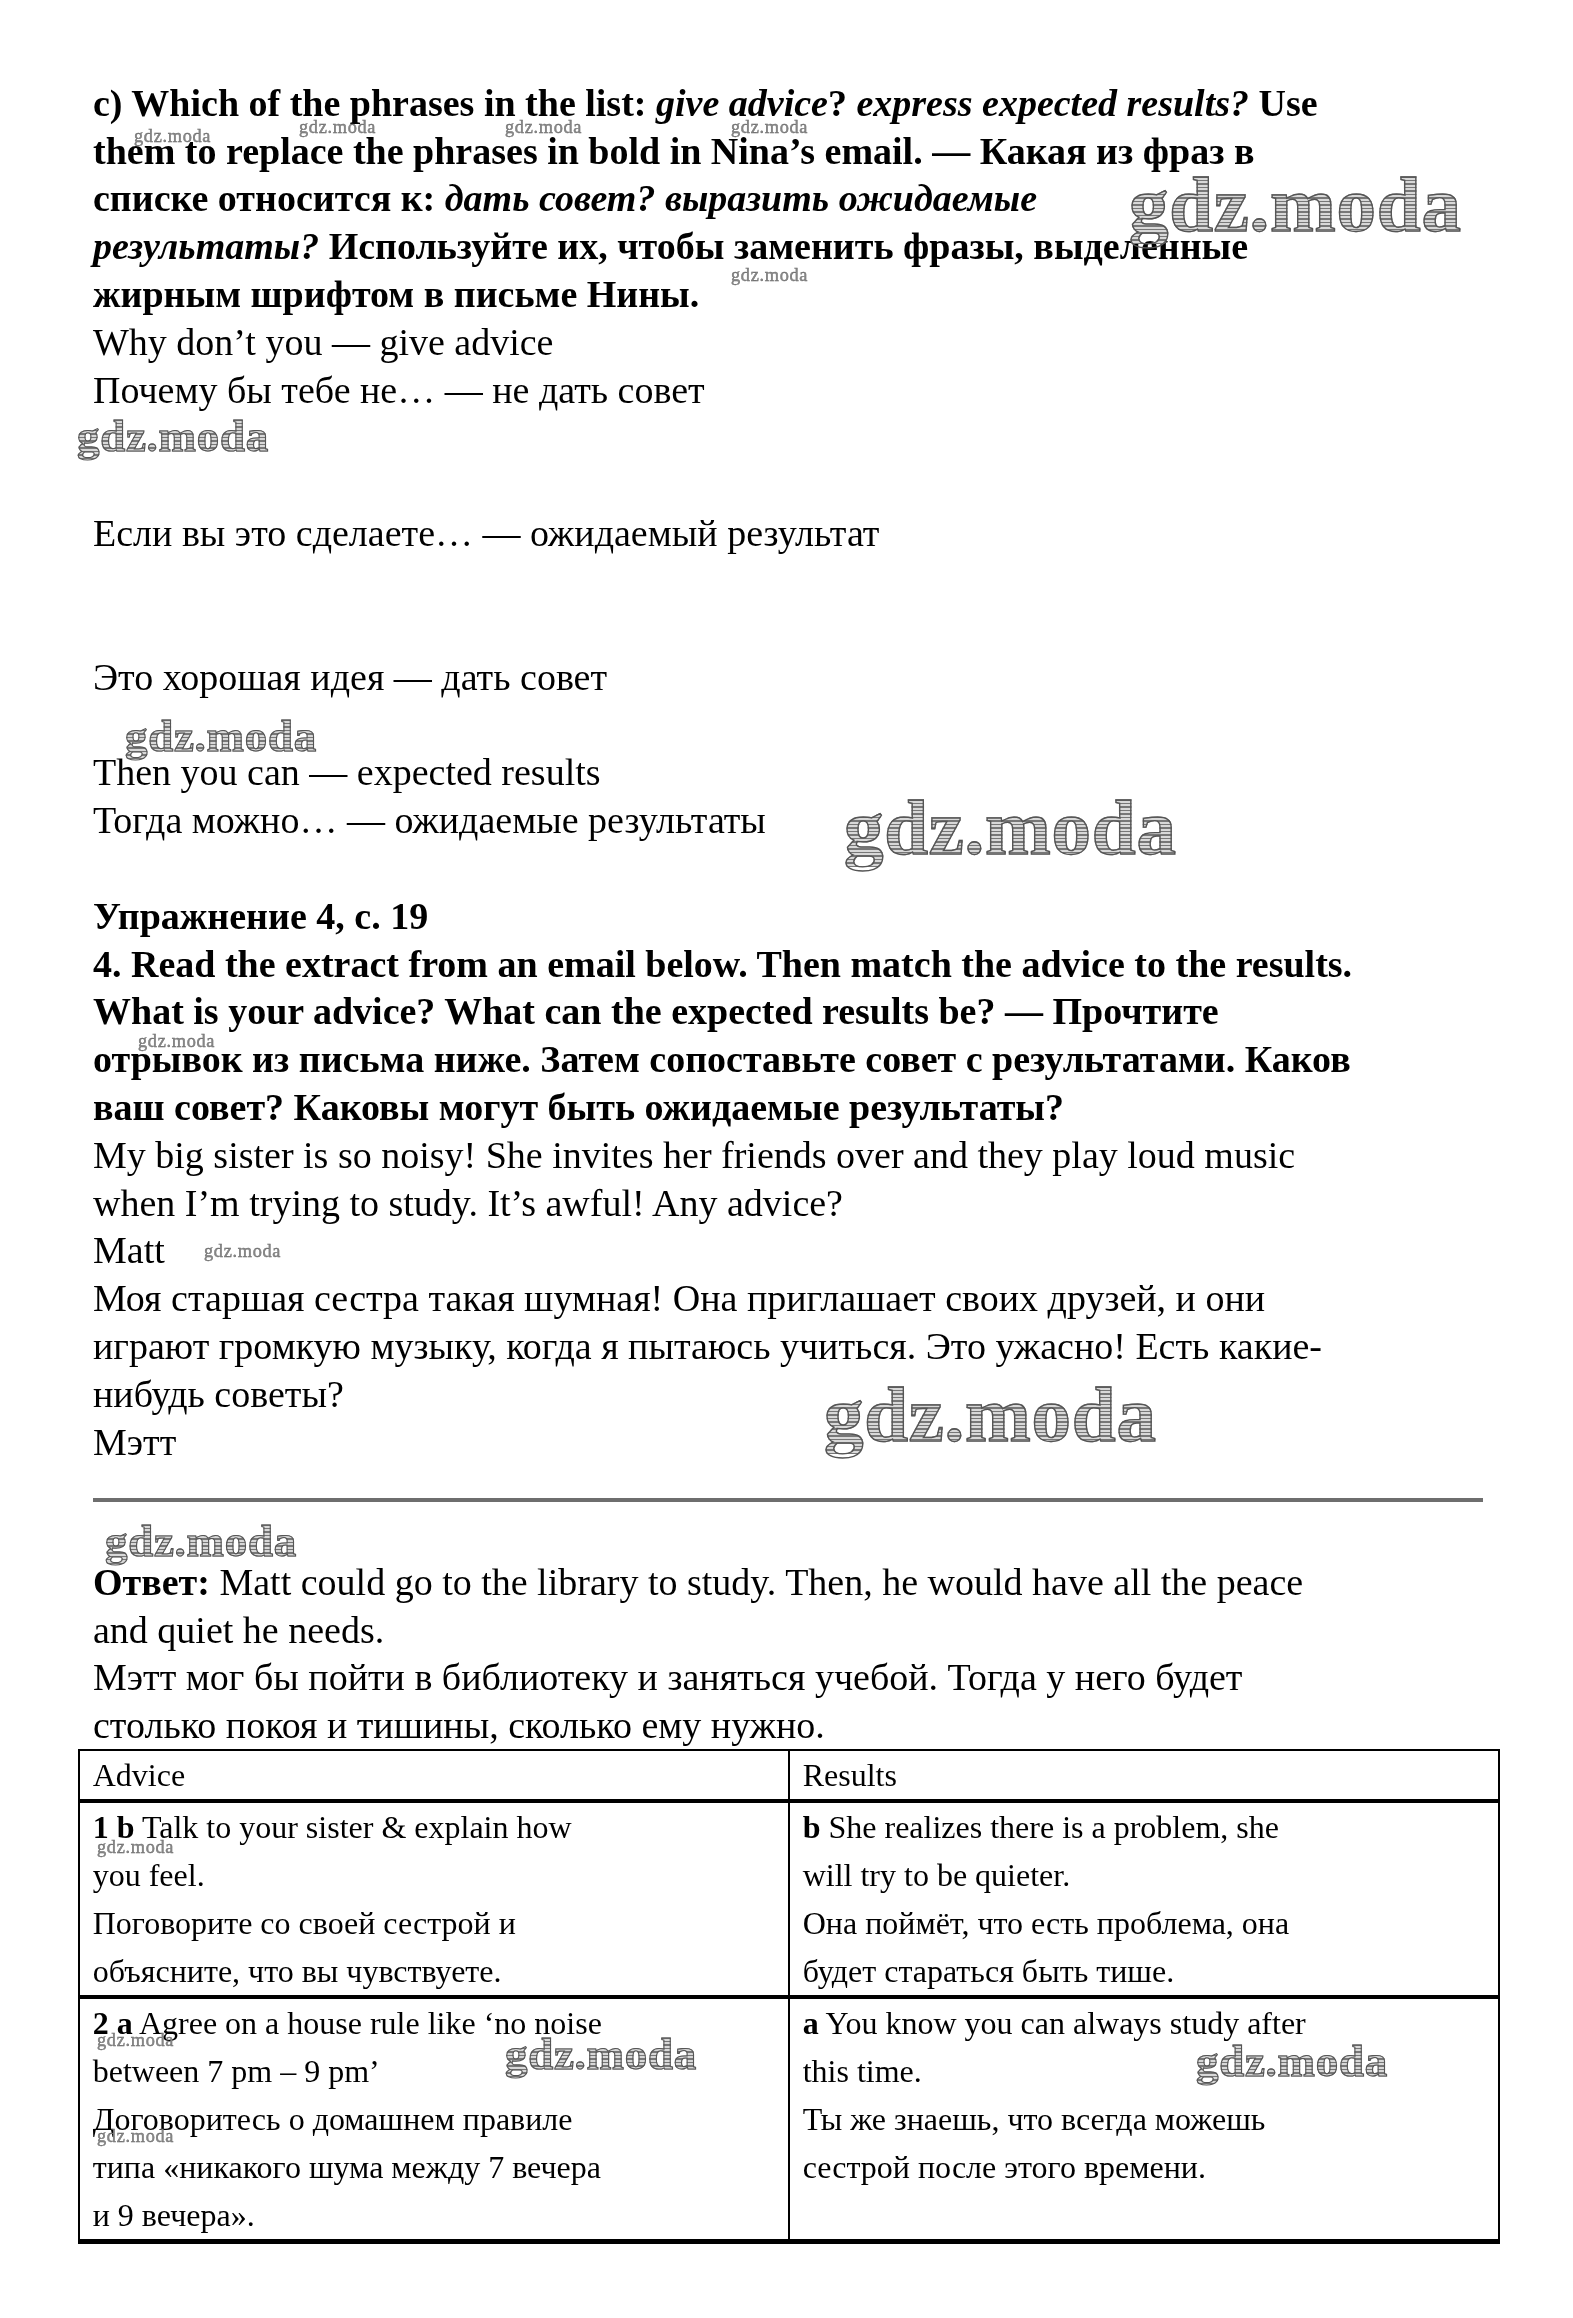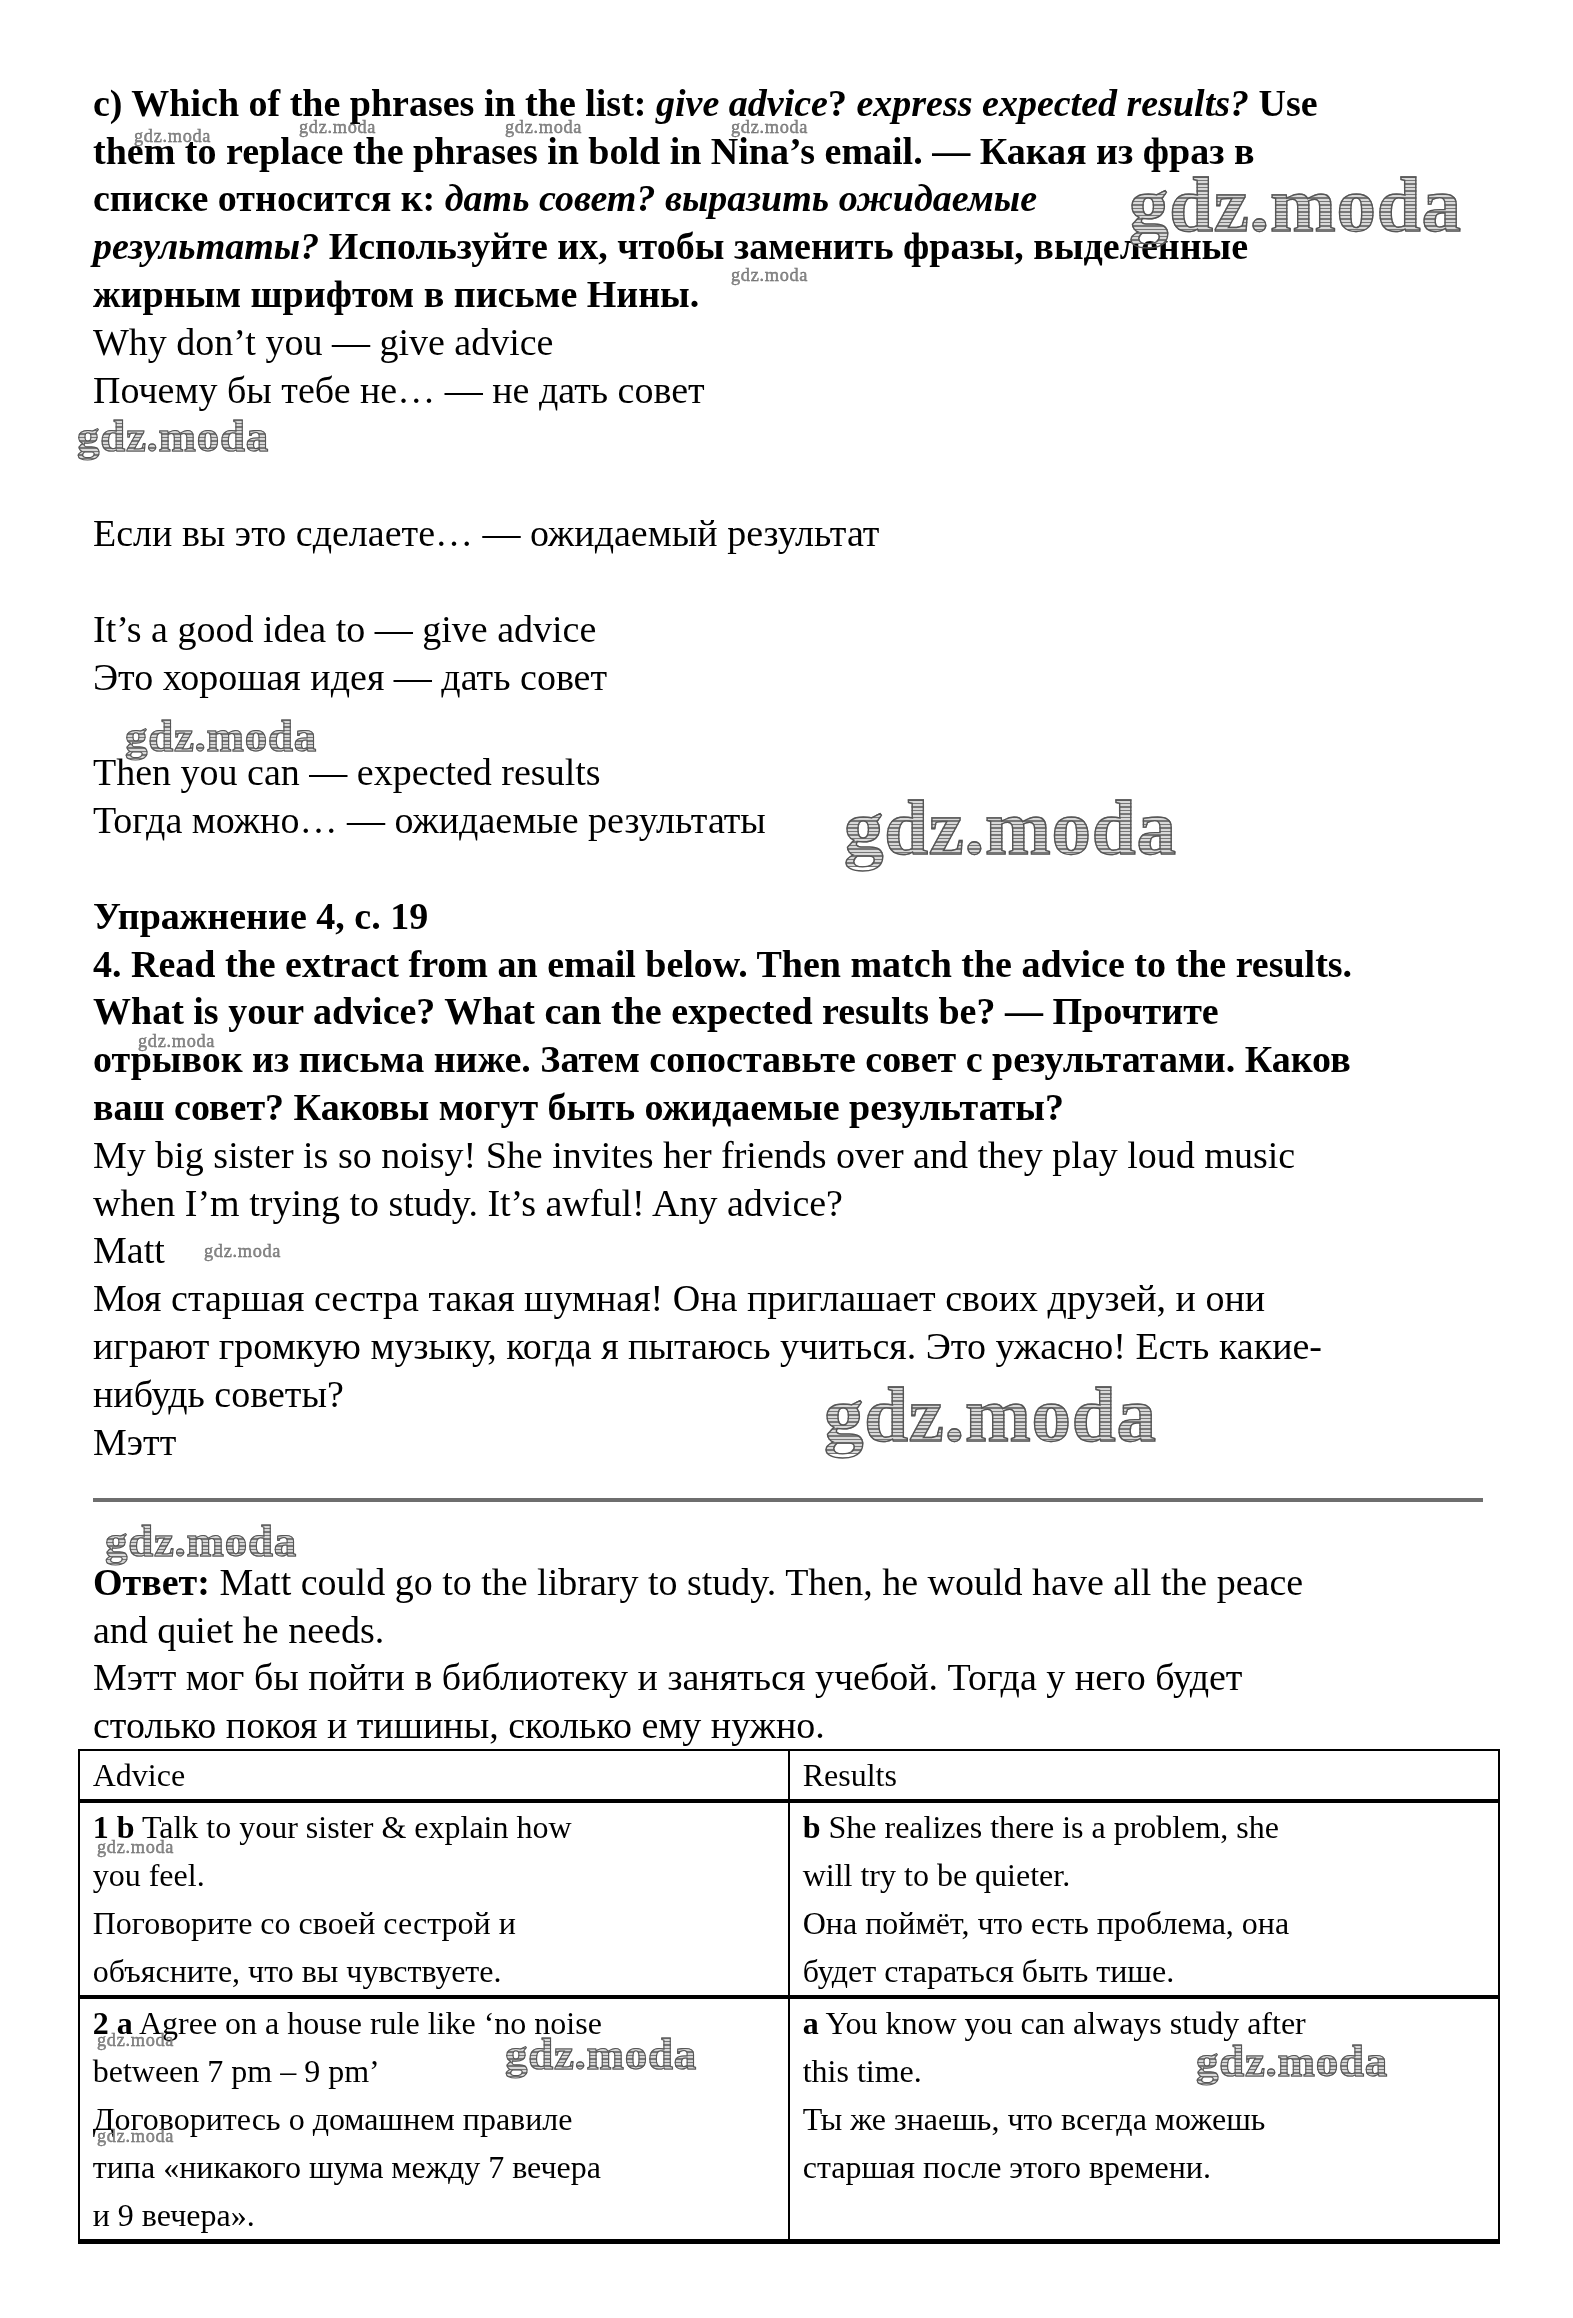--- a/index.html
+++ b/index.html
@@ -48,21 +48,20 @@
   <div class="line" style="top:222px;">
     <span class="bi">результаты?</span><span class="b"> Используйте их, чтобы заменить фразы, выделенные</span>
   </div>
   <div class="line b" style="top:270px;">
     <span>жирным шрифтом в письме Нины.</span>
   </div>
 
   <div class="line" style="top:318px;">Why don’t you — give advice</div>
   <div class="line" style="top:366px;">Почему бы тебе не… — не дать совет</div>
   <div class="line" style="top:509px;">Если вы это сделаете… — ожидаемый результат</div>
-  <div class="line" style="top:605px;">It’s a good idea to — give advice</div>
   <div class="line" style="top:653px;">Это хорошая идея — дать совет</div>
   <div class="line" style="top:748px;">Then you can — expected results</div>
   <div class="line" style="top:796px;">Тогда можно… — ожидаемые результаты</div>
 
   <div class="line b" style="top:892px;">Упражнение 4, с. 19</div>
   <div class="line b" style="top:940px;">4. Read the extract from an email below. Then match the advice to the results.</div>
   <div class="line b" style="top:987px;">What is your advice? What can the expected results be? — Прочтите</div>
   <div class="line b" style="top:1035px;">отрывок из письма ниже. Затем сопоставьте совет с результатами. Каков</div>
   <div class="line b" style="top:1083px;">ваш совет? Каковы могут быть ожидаемые результаты?</div>
 
@@ -108,21 +107,21 @@
         <span class="cell-line"><b>2 a</b> <span>Agree on a house rule like ‘no noise</span></span>
         <span class="cell-line">between 7 pm – 9 pm’</span>
         <span class="cell-line">Договоритесь о домашнем правиле</span>
         <span class="cell-line">типа «никакого шума между 7 вечера</span>
         <span class="cell-line">и 9 вечера».</span>
       </td>
       <td>
         <span class="cell-line"><b>a</b> <span>You know you can always study after</span></span>
         <span class="cell-line">this time.</span>
         <span class="cell-line">Ты же знаешь, что всегда можешь</span>
-        <span class="cell-line">старшая после этого времени.</span>
+        <span class="cell-line">сестрой после этого времени.</span>
       </td>
     </tr>
   </tbody>
     </table>
 
   <div class="wm big" style="left:1129px; top:165px;">gdz.moda</div>
   <div class="wm mid" style="left:77px; top:414px;">gdz.moda</div>
   <div class="wm mid" style="left:125px; top:714px;">gdz.moda</div>
   <div class="wm big" style="left:844px; top:788px;">gdz.moda</div>
   <div class="wm big" style="left:824px; top:1375px;">gdz.moda</div>

